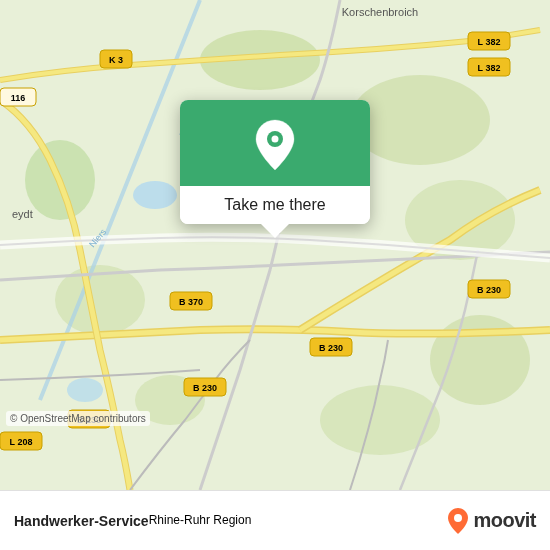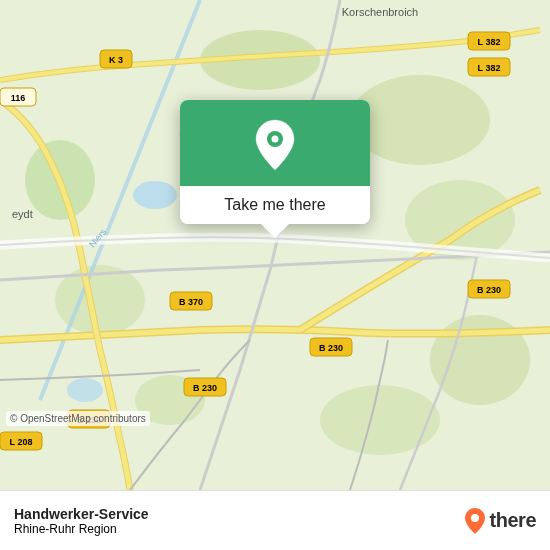--- a/index.html
+++ b/index.html
@@ -88,21 +88,20 @@
       background: white;
       border-top: 1px solid #e0e0e0;
       display: flex;
       align-items: center;
       padding: 0 14px;
       justify-content: space-between;
     }
 
     #bottom-info {
       display: flex;
-      flex-direction: column;
     }
 
     #place-name {
       font-size: 14px;
       font-weight: 600;
       color: #222;
     }
 
     #place-region {
       font-size: 12px;
@@ -241,15 +240,15 @@
 <div id="bottom-bar">
   <div id="bottom-info">
     <span id="place-name">Handwerker-Service</span>
     <span id="place-region">Rhine-Ruhr Region</span>
   </div>
   <div id="moovit-logo">
     <svg id="moovit-pin" viewBox="0 0 22 28" xmlns="http://www.w3.org/2000/svg">
       <path d="M11 1 C5.5 1 1 5.5 1 11 C1 18 11 27 11 27 C11 27 21 18 21 11 C21 5.5 16.5 1 11 1 Z" fill="#ff6b35"></path>
       <circle cx="11" cy="11" r="4" fill="white"></circle>
     </svg>
-    <span id="moovit-text">there</span>
+    <span id="moovit-text">moovit</span>
   </div>
 </div>
 
 </body></html>

